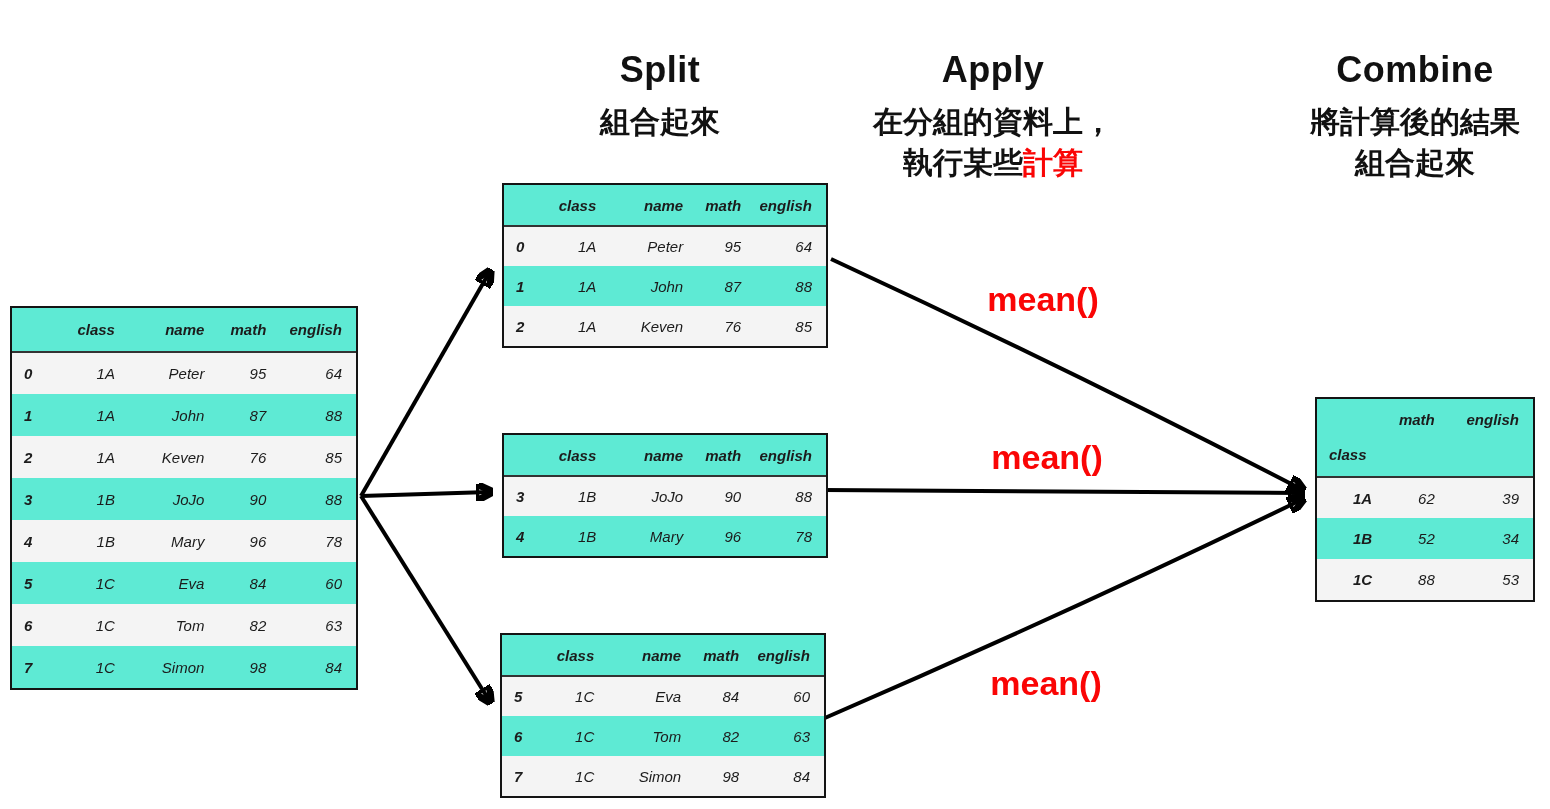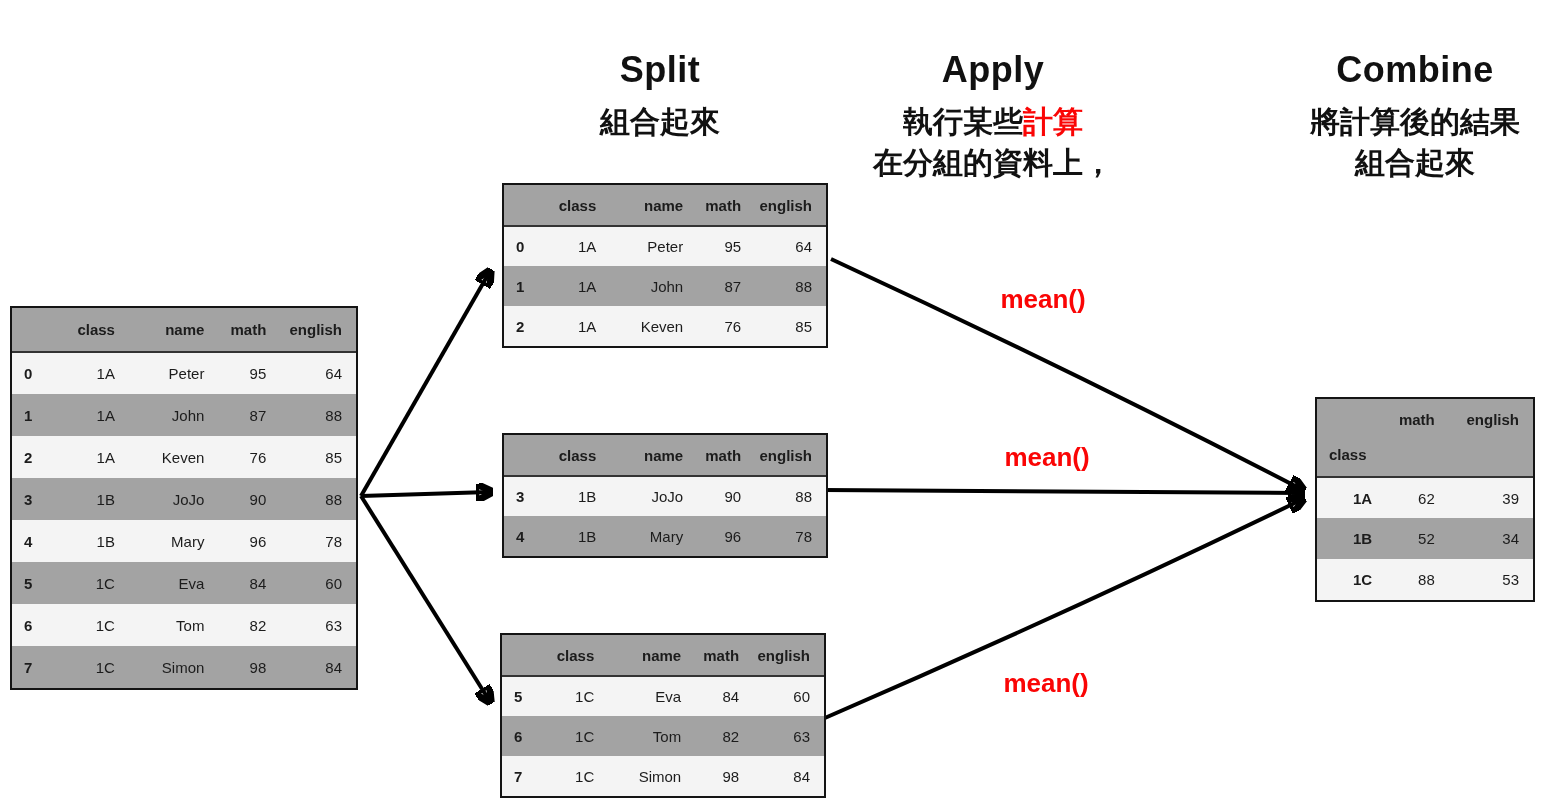--- a/index.html
+++ b/index.html
@@ -19,25 +19,25 @@
 
   
   .col-header{position:absolute;text-align:center;color:#111;margin-top:43px;}
   .col-title{font-size:36px;font-weight:bold;line-height:46px;letter-spacing:0.5px;}
   .col-sub{font-size:30px;font-weight:bold;line-height:41px;margin-top:8px;}
   .red{color:var(--highlight-red);}
 
   
   .mean-label{
     position:absolute;width:170px;text-align:center;
-    color:var(--highlight-red);font-size:26px;font-weight:bold;line-height:38px;
+    color:var(--highlight-red);font-size:34px;font-weight:bold;line-height:38px;
   }
 
   
-  .tbl-wrap{position:absolute;border:2px solid var(--table-border);background:#a3a3a3;}
+  .tbl-wrap{position:absolute;border:2px solid var(--table-border);background:#5eead4;font-style:italic;}
   .tbl-wrap table{border-collapse:collapse;table-layout:fixed;color:#1c1c1c;}
   .tbl-wrap thead{border-bottom:2px solid #333;}
   .tbl-wrap th{font-weight:bold;}
   .tbl-wrap thead th{text-align:right;}
   .tbl-wrap td{text-align:right;font-weight:normal;}
   .tbl-wrap tbody tr:nth-child(odd){background:var(--stripe-gray);}
   .tbl-wrap tbody th{text-align:left;}
   .tbl-wrap th,.tbl-wrap td{padding:0 14px 0 0;overflow:hidden;white-space:nowrap;}
   .tbl-wrap tbody th{padding:0 0 0 12px;}
 
@@ -88,22 +88,22 @@
   </svg>
 
   <div class="col-header" style="left:460px;top:4px;width:400px;">
     <div class="col-title">Split</div>
     <div class="col-sub">組合起來</div>
   </div>
 
   <div class="col-header" style="left:793px;top:4px;width:400px;">
     <div class="col-title">Apply</div>
     <div class="col-sub">
+      <div>在分組的資料上，</div>
       <div><span>執行某些</span><span class="red">計算</span></div>
-      <div>在分組的資料上，</div>
     </div>
   </div>
 
   <div class="col-header" style="left:1240px;top:4px;width:350px;">
     <div class="col-title">Combine</div>
     <div class="col-sub">
       <div>將計算後的結果</div>
       <div>組合起來</div>
     </div>
   </div>

